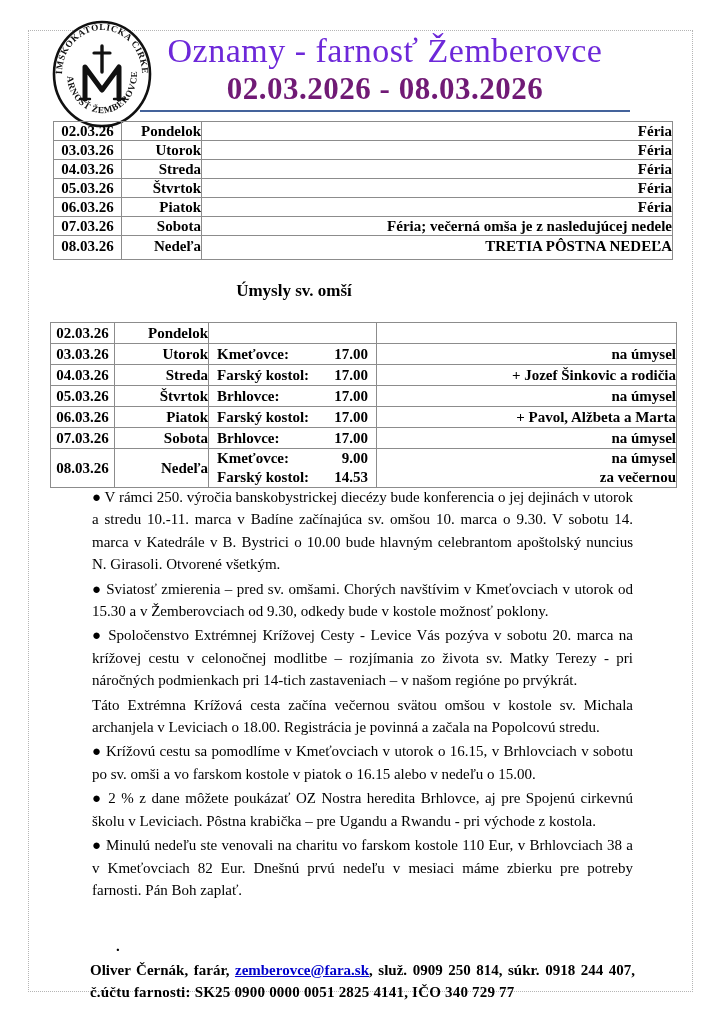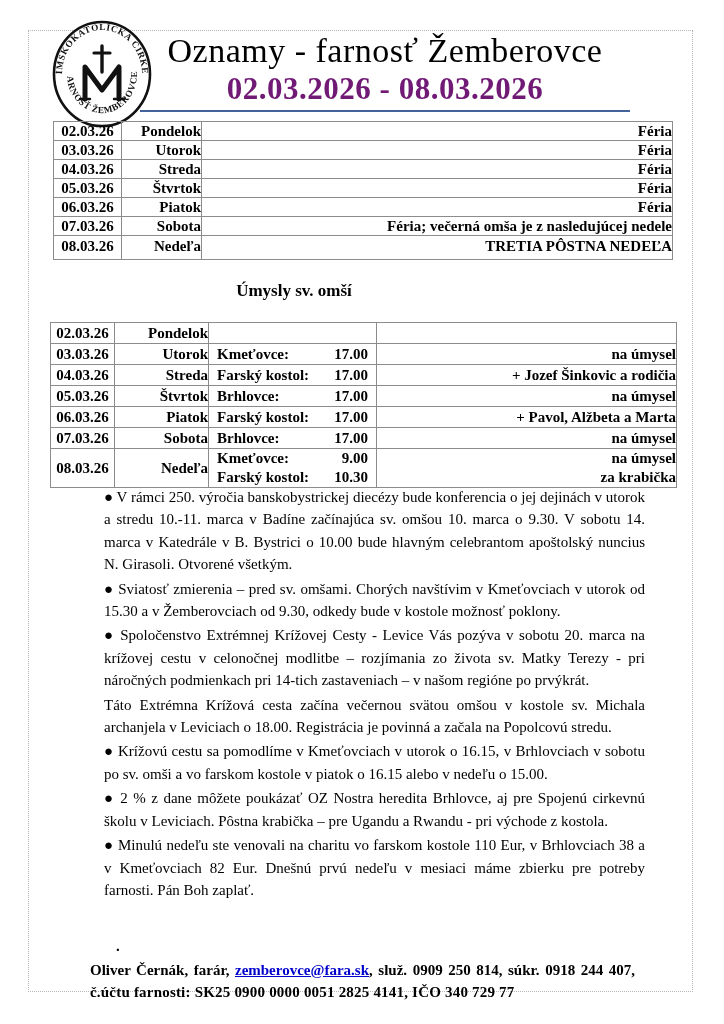--- a/index.html
+++ b/index.html
@@ -22,21 +22,21 @@
     border: 1px dotted #b5b5b5;
   }
 
   
   .logo { position: absolute; left: 52px; top: 20px; width: 100px; height: 108px; }
   .logo text { font-family: "Liberation Serif", serif; }
 
   
   .header { position: absolute; left: 140px; top: 33px; width: 490px; text-align: center; }
   .header .title {
-    font-size: 34px; line-height: 1.08; color: #000000;
+    font-size: 34px; line-height: 1.08; color: #6d28d9;
     letter-spacing: 0.5px;
   }
   .header .daterange {
     font-size: 31px; font-weight: bold; color: #701a75; margin-top: 1px;
     letter-spacing: 0.5px;
   }
   .header .rule { margin-top: 3px; border-top: 2px solid #44639b; }
 
   
   table { border-collapse: collapse; table-layout: fixed; }
@@ -62,21 +62,21 @@
   .mass-table .c1 { width: 64px; text-align: center; }
   .mass-table .c2 { width: 94px; padding-left: 7px; }
   .mass-table .c3 { width: 168px; padding: 0 8px; }
   .mass-table .c4 { padding-left: 9px; }
   .mline { display: flex; justify-content: space-between; line-height: 19px; }
   .nline { line-height: 19px; }
 
   
   .annos {
     position: absolute; left: 92px; top: 486px; width: 541px;
-    font-size: 15px; line-height: 22.4px; text-align: justify; margin-left: 12px;
+    font-size: 15px; line-height: 22.4px; text-align: justify;
   }
   .annos p { margin-bottom: 2px; }
 
   .stray-dot { position: absolute; left: 116px; top: 938px; font-size: 15px; font-weight: bold; }
 
   
   .footer { position: absolute; left: 90px; top: 959px; width: 545px; font-size: 15px; font-weight: bold; }
   .footer .fline1 { text-align: justify; text-align-last: justify; line-height: 22px; }
   .footer .fline2 { line-height: 22px; letter-spacing: 0.2px; }
   .footer a { color: #0000cc; text-decoration: underline; }
@@ -267,26 +267,26 @@
     <tr>
       <td class="c1">08.03.26</td>
       <td class="c2">Nedeľa</td>
       <td class="c3">
         <div class="mline">
               <span>Kmeťovce:</span>
               <span>9.00</span>
             </div>
         <div class="mline">
               <span>Farský kostol:</span>
-              <span>10.30</span>
+              <span>14.53</span>
             </div>
       </td>
       <td class="c4">
         <div class="nline">na úmysel</div>
-        <div class="nline">za krabička</div>
+        <div class="nline">za večernou</div>
       </td>
     </tr>
   </tbody>
     </table>
 
   <div class="annos">
     <p>●  V rámci 250. výročia banskobystrickej diecézy bude konferencia o jej dejinách v utorok a stredu 10.-11. marca v Badíne začínajúca sv. omšou 10. marca o 9.30. V sobotu 14. marca v Katedrále v B. Bystrici o 10.00 bude hlavným celebrantom apoštolský nuncius N. Girasoli. Otvorené všetkým.</p>
     <p>● Sviatosť zmierenia – pred sv. omšami. Chorých navštívim v Kmeťovciach v utorok od 15.30 a v Žemberovciach od 9.30, odkedy bude v kostole možnosť poklony.</p>
     <p>● Spoločenstvo Extrémnej Krížovej Cesty - Levice Vás pozýva v sobotu 20. marca na krížovej cestu v celonočnej modlitbe – rozjímania zo života sv. Matky Terezy - pri náročných podmienkach pri 14-tich zastaveniach – v našom regióne po prvýkrát.</p>
     <p>Táto Extrémna Krížová cesta začína večernou svätou omšou v kostole sv. Michala archanjela v Leviciach o 18.00. Registrácia je povinná a začala na Popolcovú stredu.</p>

